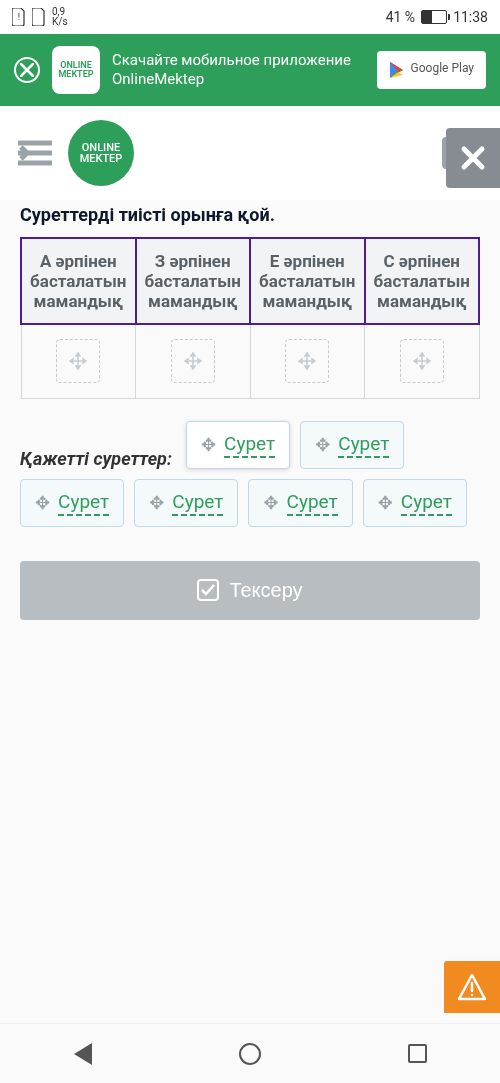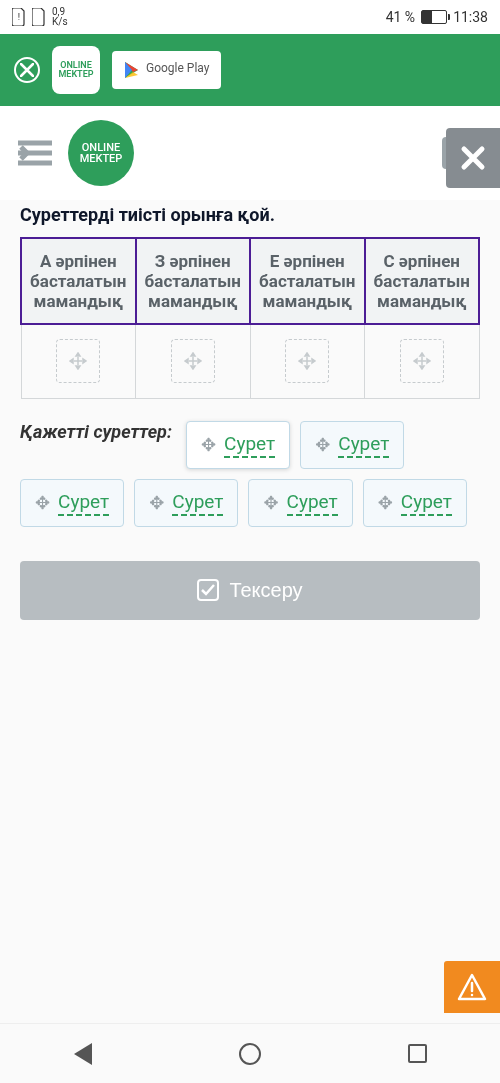--- a/index.html
+++ b/index.html
@@ -99,21 +99,21 @@
   }
   .drop-table td { border:1px solid #d4d7d9; padding:10px; height:74px; vertical-align:middle; text-align:center;}
   .drop-slot {
     border: 1.5px dashed #c6cbce; border-radius:4px;
     width:44px; height:44px; margin:0 auto;
     display:flex; align-items:center; justify-content:center;
     color:#c6cbce;
   }
 
   
-  .needed-row { display:flex; flex-wrap:wrap; gap:10px; align-items:flex-start; margin-bottom:34px;}
+  .needed-row { display:flex; flex-wrap:wrap; gap:10px; align-items:flex-end; margin-bottom:34px;}
   .needed-label { font-size:18px; font-style:italic; font-weight:700; color:#333; margin-right:4px;}
   .chip {
     display:inline-flex; align-items:center; gap:8px;
     border:1px solid #c1d9e6; background:#f4f9fc; border-radius:4px;
     padding: 10px 14px;
   }
   .chip.highlight { box-shadow: 0 1px 4px rgba(0,0,0,0.15); background:#fff;}
   .move-icon { color:#9aa3a8; font-size:18px;}
   .chip-label { color:#2e9e5b; font-size:19px; border-bottom:2px dashed #2e9e5b; padding-bottom:1px;}
 
@@ -175,20 +175,21 @@
 </div>
 
 <div class="app-banner">
   <div class="banner-close">
     <svg width="14" height="14" viewBox="0 0 14 14">
         <path d="M1 1l12 12M13 1L1 13" stroke="#fff" stroke-width="2.5" stroke-linecap="round"></path>
       </svg>
   </div>
   <div class="banner-logo" style="white-space:pre-line;">ONLINE
 MEKTEP</div>
+  <div class="banner-text">Скачайте мобильное приложение OnlineMektep</div>
   <div class="gplay-btn">
     <svg width="16" height="18" viewBox="0 0 16 18">
       <path d="M1 1l13 8-13 8z" fill="#34a853"></path>
         <path d="M1 1l13 8L9 11 1 1z" fill="#ea4335"></path>
         <path d="M1 17l8-6 5 3-13 3z" fill="#fbbc04" opacity="0.8"></path>
         <path d="M1 1v16l7-8z" fill="#4285f4"></path>
     </svg>
     <span>Google Play</span>
   </div>
 </div>

